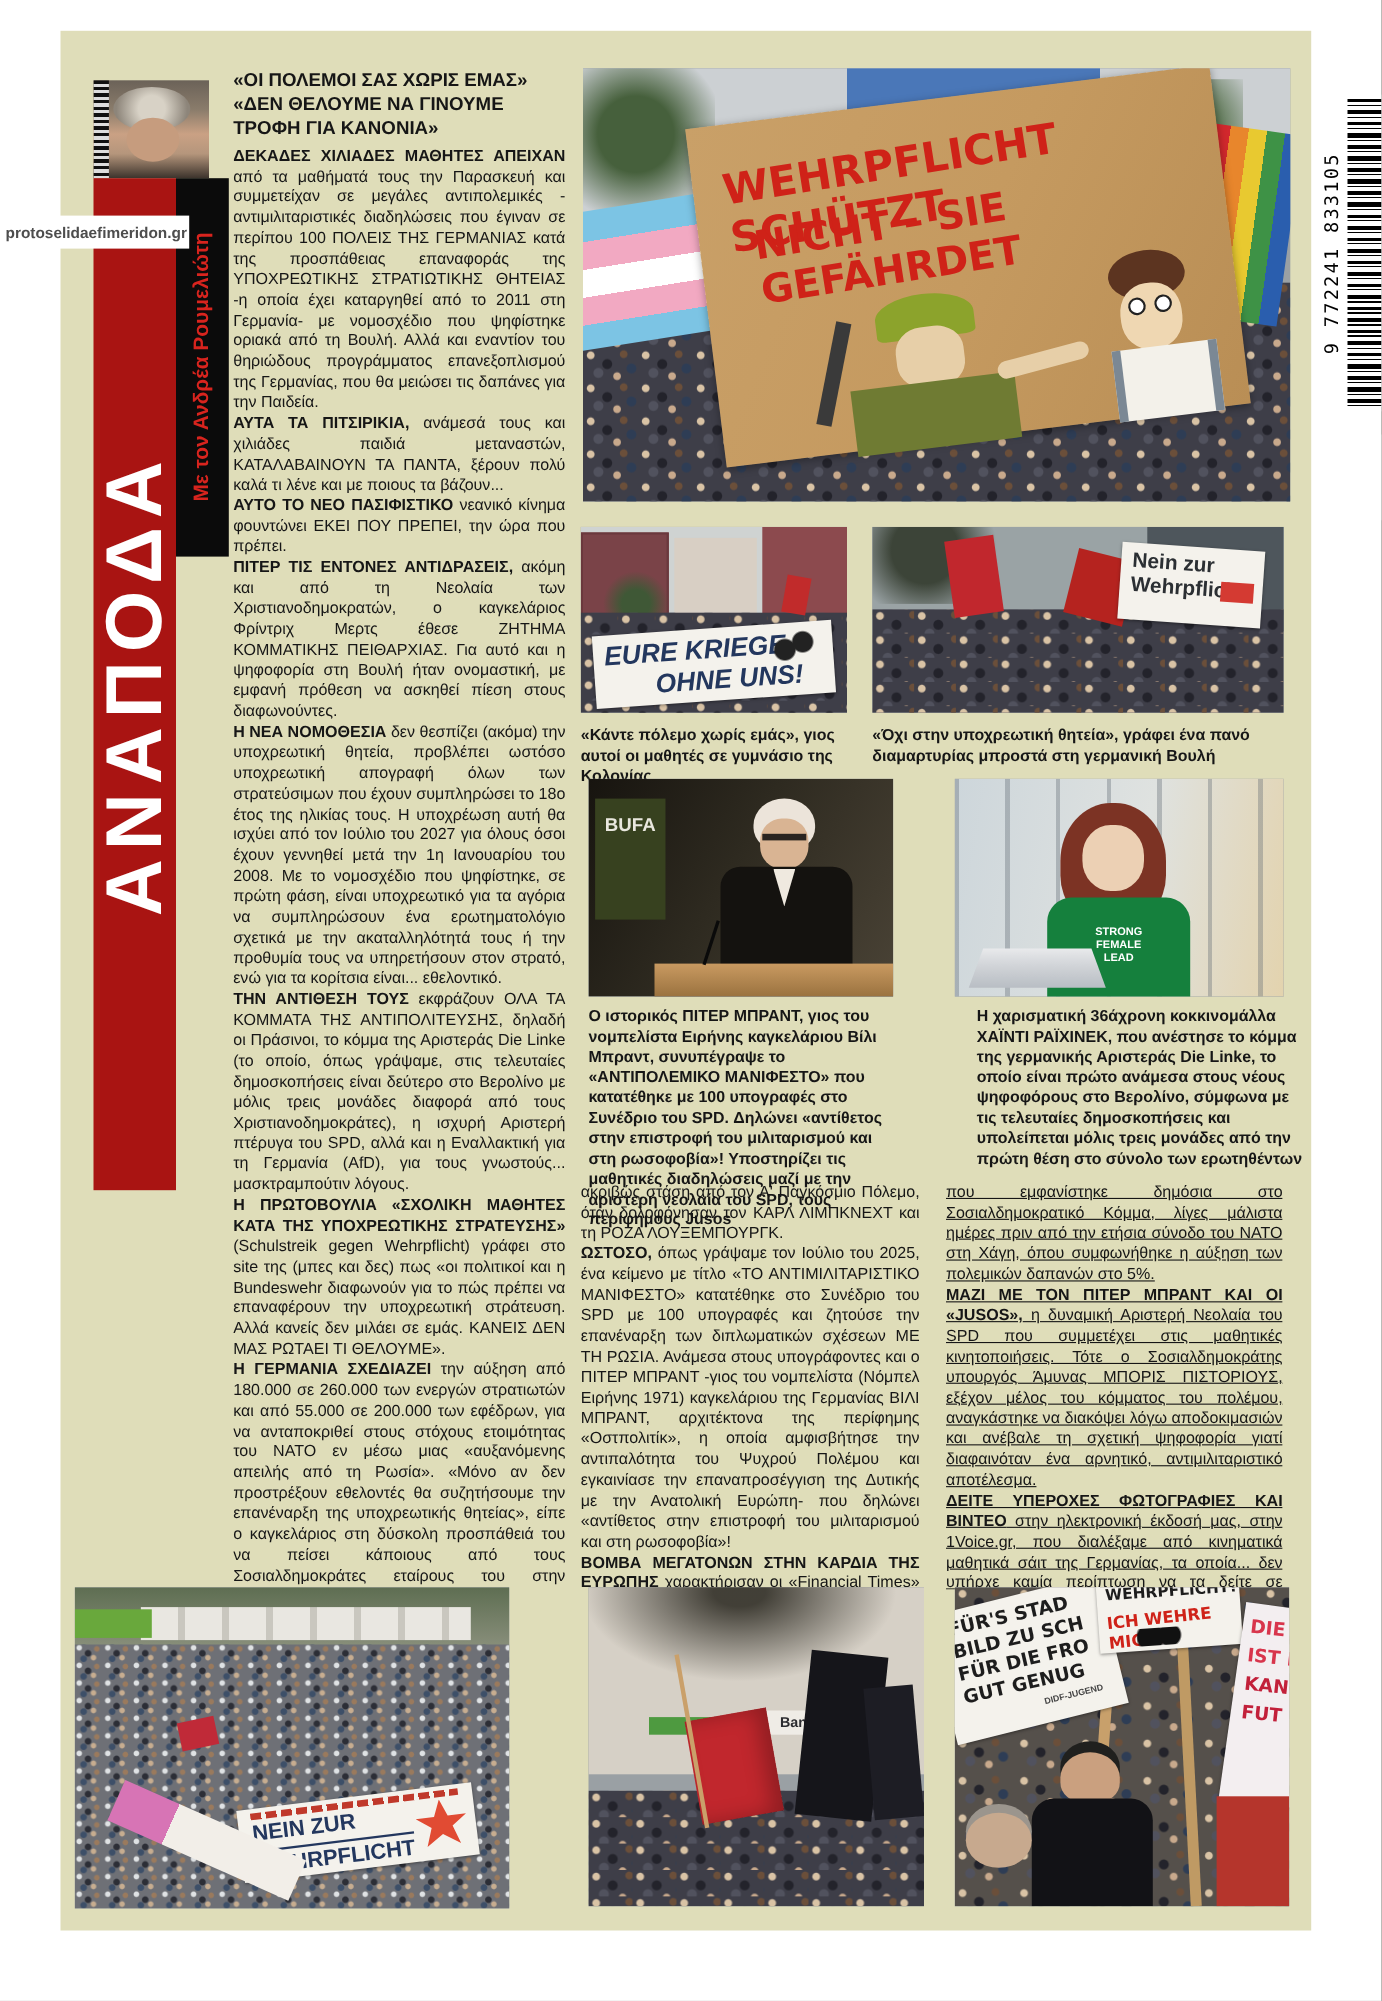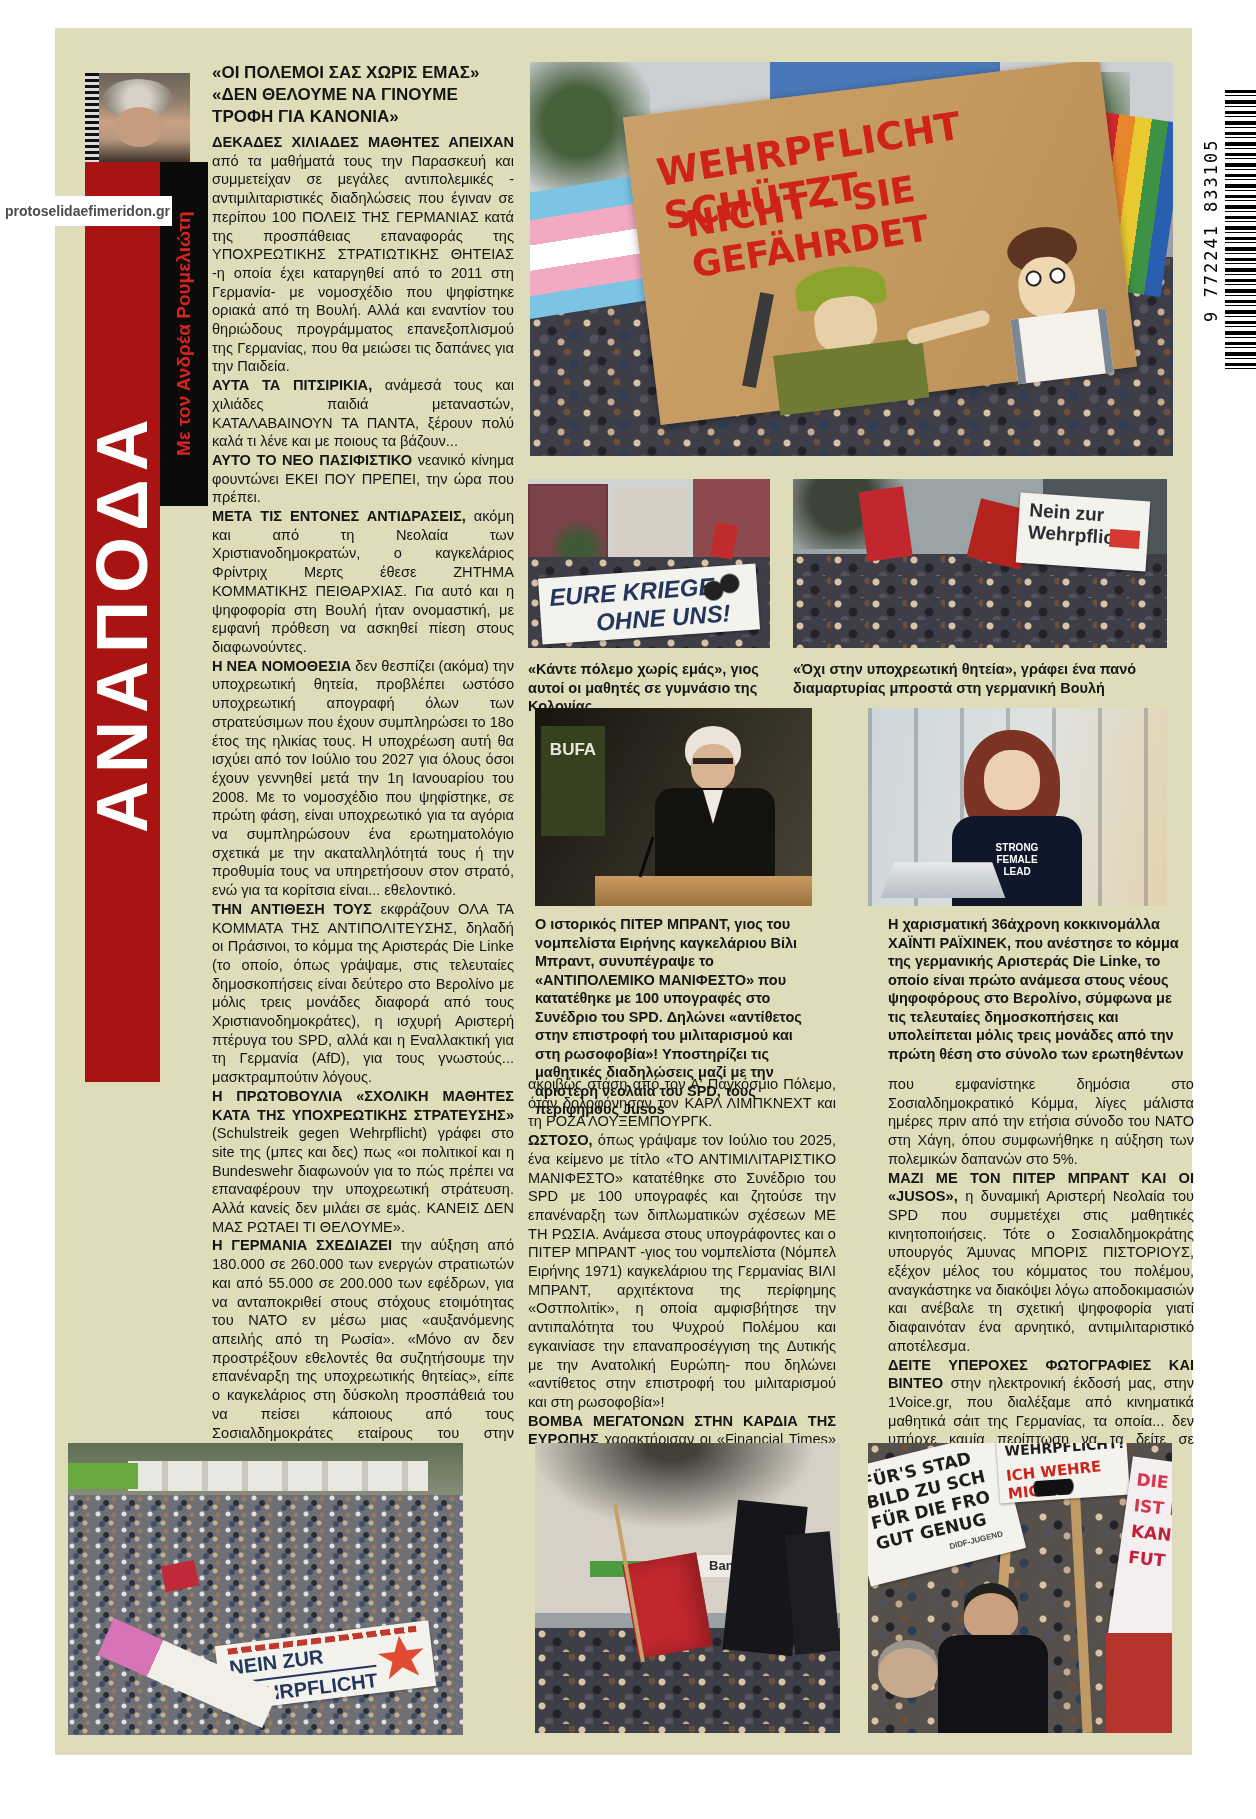--- a/index.html
+++ b/index.html
@@ -23,21 +23,21 @@
   .band-black{left:160px;top:162px;width:48px;height:344px;background:#0b0b0b;}
   .band-black .v{position:absolute;left:0;top:0;width:48px;height:344px;color:#d8241e;font-weight:700;
      font-size:19px;writing-mode:vertical-rl;transform:rotate(180deg);text-align:center;line-height:48px;}
   .watermark{left:0;top:196px;width:172px;height:30px;background:#ffffff;z-index:6;
      font-weight:700;font-size:14px;color:#4d4d4d;line-height:30px;padding-left:5px;box-sizing:border-box;}
   
   .headline{left:212px;top:62px;width:302px;font-weight:700;font-size:17px;line-height:22px;}
   .bodycol{text-align:justify;font-size:14.6px;line-height:18.7px;}
   .col1{left:212px;top:133px;width:302px;height:1310px;overflow:hidden;}
   .col2{left:528px;top:1075px;width:308px;height:370px;overflow:hidden;}
-  .col3{left:888px;top:1075px;width:306px;height:370px;overflow:hidden;}
+  .col3{left:860px;top:1075px;width:306px;height:370px;overflow:hidden;text-decoration:underline;}
   .para{margin:0;}
   .para b{font-weight:700;}
   .caption{font-weight:700;font-size:14.5px;line-height:18.5px;text-align:left;}
   .cap1{left:528px;top:660px;width:268px;}
   .cap2{left:793px;top:660px;width:360px;}
   .cap3{left:535px;top:915px;width:280px;}
   .cap4{left:888px;top:915px;width:302px;}
   
   .barcode{left:1203px;top:86px;width:53px;height:288px;background:#fff;}
   .barcode .digits{position:absolute;left:-2px;top:0;width:22px;height:288px;font-size:17px;font-weight:500;
@@ -98,21 +98,21 @@
   <div class="abs barcode2 bars"></div>
 
   <div class="abs headline">
     <div>«ΟΙ ΠΟΛΕΜΟΙ ΣΑΣ ΧΩΡΙΣ ΕΜΑΣ»</div>
     <div>«ΔΕΝ ΘΕΛΟΥΜΕ ΝΑ ΓΙΝΟΥΜΕ ΤΡΟΦΗ ΓΙΑ ΚΑΝΟΝΙΑ»</div>
   </div>
   <div class="abs bodycol col1">
     <p class="para"><b>ΔΕΚΑΔΕΣ ΧΙΛΙΑΔΕΣ ΜΑΘΗΤΕΣ ΑΠΕΙΧΑΝ</b><span> από τα μαθήματά τους την Παρασκευή και συμμετείχαν σε μεγάλες αντιπολεμικές - αντιμιλιταριστικές διαδηλώσεις που έγιναν σε περίπου 100 ΠΟΛΕΙΣ ΤΗΣ ΓΕΡΜΑΝΙΑΣ κατά της προσπάθειας επαναφοράς της ΥΠΟΧΡΕΩΤΙΚΗΣ ΣΤΡΑΤΙΩΤΙΚΗΣ ΘΗΤΕΙΑΣ -η οποία έχει καταργηθεί από το 2011 στη Γερμανία- με νομοσχέδιο που ψηφίστηκε οριακά από τη Βουλή. Αλλά και εναντίον του θηριώδους προγράμματος επανεξοπλισμού της Γερμανίας, που θα μειώσει τις δαπάνες για την Παιδεία.</span></p>
     <p class="para"><b>ΑΥΤΑ ΤΑ ΠΙΤΣΙΡΙΚΙΑ,</b><span> ανάμεσά τους και χιλιάδες παιδιά μεταναστών, ΚΑΤΑΛΑΒΑΙΝΟΥΝ ΤΑ ΠΑΝΤΑ, ξέρουν πολύ καλά τι λένε και με ποιους τα βάζουν...</span></p>
     <p class="para"><b>ΑΥΤΟ ΤΟ ΝΕΟ ΠΑΣΙΦΙΣΤΙΚΟ</b><span> νεανικό κίνημα φουντώνει ΕΚΕΙ ΠΟΥ ΠΡΕΠΕΙ, την ώρα που πρέπει.</span></p>
-    <p class="para"><b>ΜΕΤΑ ΤΙΣ ΕΝΤΟΝΕΣ ΑΝΤΙΔΡΑΣΕΙΣ,</b><span> ακόμη και από τη Νεολαία των Χριστιανοδημοκρατών, ο καγκελάριος Φρίντριχ Μερτς έθεσε ΖΗΤΗΜΑ ΚΟΜΜΑΤΙΚΗΣ ΠΕΙΘΑΡΧΙΑΣ. Για αυτό και η ψηφοφορία στη Βουλή ήταν ονομαστική, με εμφανή πρόθεση να ασκηθεί πίεση στους διαφωνούντες.</span></p>
+    <p class="para"><b>ΠΙΤΕΡ ΤΙΣ ΕΝΤΟΝΕΣ ΑΝΤΙΔΡΑΣΕΙΣ,</b><span> ακόμη και από τη Νεολαία των Χριστιανοδημοκρατών, ο καγκελάριος Φρίντριχ Μερτς έθεσε ΖΗΤΗΜΑ ΚΟΜΜΑΤΙΚΗΣ ΠΕΙΘΑΡΧΙΑΣ. Για αυτό και η ψηφοφορία στη Βουλή ήταν ονομαστική, με εμφανή πρόθεση να ασκηθεί πίεση στους διαφωνούντες.</span></p>
     <p class="para"><b>Η ΝΕΑ ΝΟΜΟΘΕΣΙΑ</b><span> δεν θεσπίζει (ακόμα) την υποχρεωτική θητεία, προβλέπει ωστόσο υποχρεωτική απογραφή όλων των στρατεύσιμων που έχουν συμπληρώσει το 18ο έτος της ηλικίας τους. Η υποχρέωση αυτή θα ισχύει από τον Ιούλιο του 2027 για όλους όσοι έχουν γεννηθεί μετά την 1η Ιανουαρίου του 2008. Με το νομοσχέδιο που ψηφίστηκε, σε πρώτη φάση, είναι υποχρεωτικό για τα αγόρια να συμπληρώσουν ένα ερωτηματολόγιο σχετικά με την ακαταλληλότητά τους ή την προθυμία τους να υπηρετήσουν στον στρατό, ενώ για τα κορίτσια είναι... εθελοντικό.</span></p>
     <p class="para"><b>ΤΗΝ ΑΝΤΙΘΕΣΗ ΤΟΥΣ</b><span> εκφράζουν ΟΛΑ ΤΑ ΚΟΜΜΑΤΑ ΤΗΣ ΑΝΤΙΠΟΛΙΤΕΥΣΗΣ, δηλαδή οι Πράσινοι, το κόμμα της Αριστεράς Die Linke (το οποίο, όπως γράψαμε, στις τελευταίες δημοσκοπήσεις είναι δεύτερο στο Βερολίνο με μόλις τρεις μονάδες διαφορά από τους Χριστιανοδημοκράτες), η ισχυρή Αριστερή πτέρυγα του SPD, αλλά και η Εναλλακτική για τη Γερμανία (AfD), για τους γνωστούς... μασκτραμπούτιν λόγους.</span></p>
     <p class="para"><b>Η ΠΡΩΤΟΒΟΥΛΙΑ «ΣΧΟΛΙΚΗ ΜΑΘΗΤΕΣ ΚΑΤΑ ΤΗΣ ΥΠΟΧΡΕΩΤΙΚΗΣ ΣΤΡΑΤΕΥΣΗΣ»</b><span> (Schulstreik gegen Wehrpflicht) γράφει στο site της (μπες και δες) πως «οι πολιτικοί και η Bundeswehr διαφωνούν για το πώς πρέπει να επαναφέρουν την υποχρεωτική στράτευση. Αλλά κανείς δεν μιλάει σε εμάς. ΚΑΝΕΙΣ ΔΕΝ ΜΑΣ ΡΩΤΑΕΙ ΤΙ ΘΕΛΟΥΜΕ».</span></p>
     <p class="para"><b>Η ΓΕΡΜΑΝΙΑ ΣΧΕΔΙΑΖΕΙ</b><span> την αύξηση από 180.000 σε 260.000 των ενεργών στρατιωτών και από 55.000 σε 200.000 των εφέδρων, για να ανταποκριθεί στους στόχους ετοιμότητας του ΝΑΤΟ εν μέσω μιας «αυξανόμενης απειλής από τη Ρωσία». «Μόνο αν δεν προστρέξουν εθελοντές θα συζητήσουμε την επανέναρξη της υποχρεωτικής θητείας», είπε ο καγκελάριος στη δύσκολη προσπάθειά του να πείσει κάποιους από τους Σοσιαλδημοκράτες εταίρους του στην κυβέρνηση, του SPD, να ψηφίσουν υπέρ.</span></p>
 
   </div>
 
   <div class="ph" style="left:530px;top:62px;width:643px;height:394px;">
     <div class="el" style="left:0;top:0;width:643px;height:140px;background:#ccd0d3;"></div>
     <div class="el windows-blue" style="left:240px;top:0;width:230px;height:115px;background:#4a77b8;"></div>
@@ -183,21 +183,21 @@
     <div class="el" style="left:168px;top:82px;width:20px;height:34px;background:#efe9df;clip-path:polygon(0 0,100% 0,50% 100%);"></div>
     <div class="el" style="left:60px;top:168px;width:217px;height:30px;background:linear-gradient(180deg,#c99a61,#9a723f);"></div>
     <div class="el" style="left:110px;top:128px;width:3px;height:42px;background:#0a0a0a;transform:rotate(18deg);"></div>
   </div>
 
   <div class="ph" style="left:868px;top:708px;width:299px;height:198px;">
     <div class="el" style="left:0;top:0;width:299px;height:198px;background:linear-gradient(100deg,#cdd6db 0%,#dfe2e0 55%,#e3d3ae 100%);"></div>
     <div class="el" style="left:0;top:0;width:299px;height:198px;background:repeating-linear-gradient(90deg,rgba(90,100,110,.35) 0 4px,transparent 4px 46px);"></div>
     <div class="el" style="left:96px;top:22px;width:96px;height:110px;border-radius:48% 48% 40% 40%;background:#7c3324;"></div>
     <div class="el" style="left:116px;top:42px;width:56px;height:60px;border-radius:46%;background:#ecd0b4;"></div>
-    <div class="el" style="left:84px;top:108px;width:130px;height:96px;border-radius:22px 22px 0 0;background:#0f172a;">
+    <div class="el" style="left:84px;top:108px;width:130px;height:96px;border-radius:22px 22px 0 0;background:#15803d;">
       <div style="margin-top:26px;text-align:center;color:#fff;font-weight:700;font-size:10px;line-height:12px;">
         <div>STRONG</div>
         <div>FEMALE</div>
         <div>LEAD</div>
       </div>
     </div>
     <div class="el" style="left:20px;top:150px;width:110px;height:40px;background:linear-gradient(180deg,#e9eaec,#b9bec4);transform:perspective(80px) rotateX(28deg);"></div>
   </div>
 
   <div class="abs caption cap3">Ο ιστορικός ΠΙΤΕΡ ΜΠΡΑΝΤ, γιος του νομπελίστα Ειρήνης καγκελάριου Βίλι Μπραντ, συνυπέγραψε το «ΑΝΤΙΠΟΛΕΜΙΚΟ ΜΑΝΙΦΕΣΤΟ» που κατατέθηκε με 100 υπογραφές στο Συνέδριο του SPD. Δηλώνει «αντίθετος στην επιστροφή του μιλιταρισμού και στη ρωσοφοβία»! Υποστηρίζει τις μαθητικές διαδηλώσεις μαζί με την αριστερή νεολαία του SPD, τους περίφημους Jusos</div>

